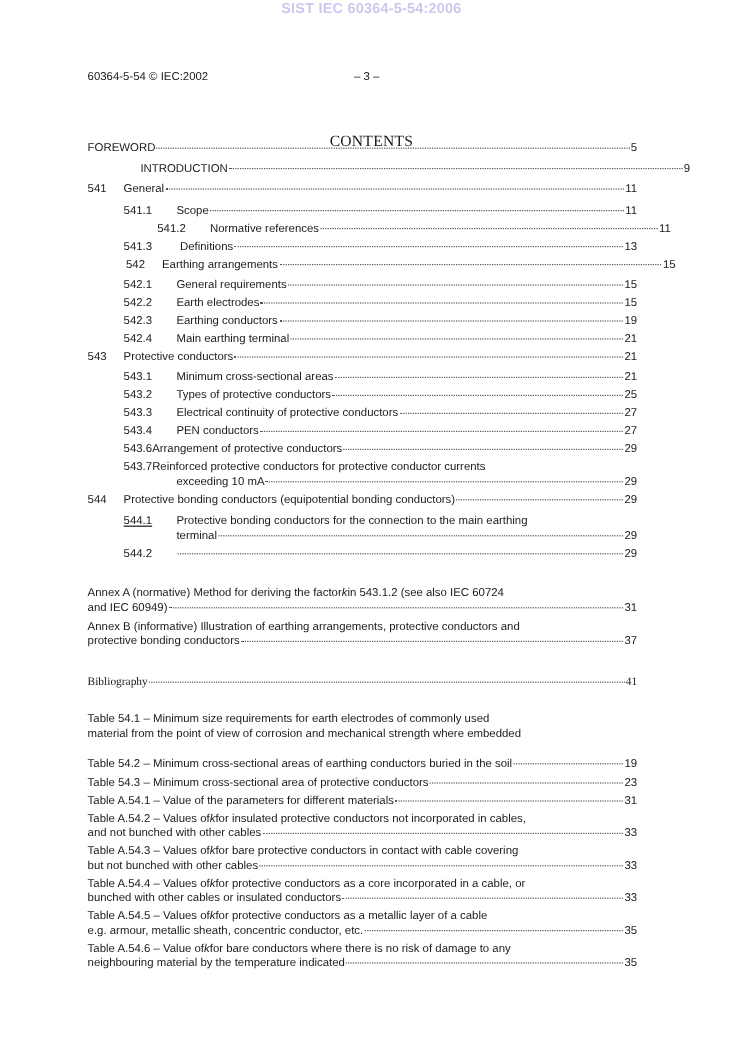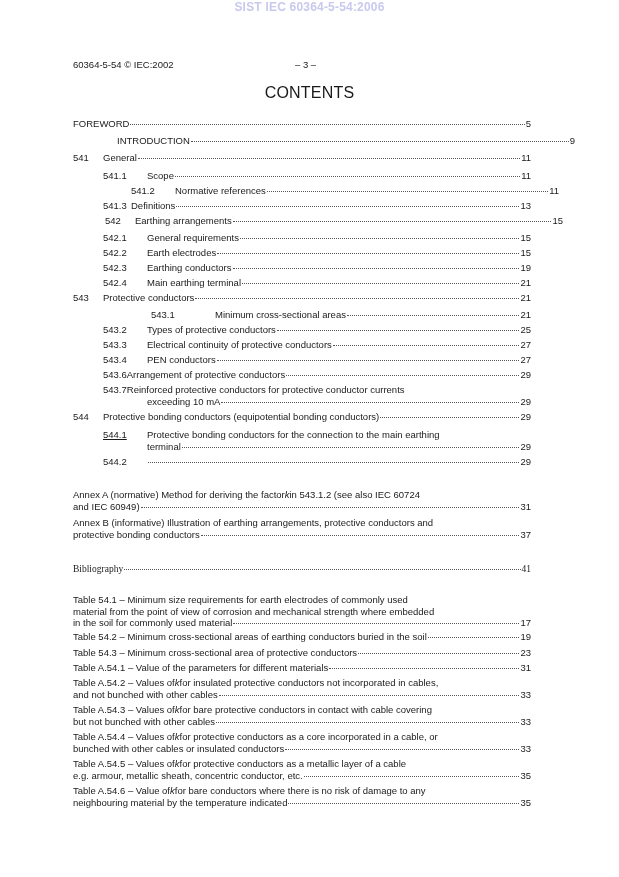--- a/index.html
+++ b/index.html
@@ -11,22 +11,22 @@
     position: absolute; top: 0; left: 0; width: 619px; text-align: center;
     font-size: 12px; font-weight: bold; color: #c9c9ee; letter-spacing: 0.2px;
     line-height: 14px;
   }
   .header {
     position: absolute; top: 59px; left: 73px; width: 473px; font-size: 9.5px;
   }
   .header .left { position: absolute; left: 0; top: 0; }
   .header .center { position: absolute; left: 222px; top: 0; }
   .title {
-    position: absolute; top: 84px; left: 0; width: 619px; text-align: center;
-    font-size: 16px; letter-spacing: 0.2px;
+    position: absolute; top: 110px; left: 0; width: 619px; text-align: center;
+    font-size: 13px; letter-spacing: 0.2px; font-family: Liberation Serif, serif;
   }
   .toc { position: absolute; left: 73px; width: 458px; font-size: 9.5px; }
   .entry { position: absolute; left: 0; width: 458px; line-height: 11.5px; }
   .row { display: flex; align-items: baseline; white-space: nowrap; }
   .num { flex: 0 0 auto; }
   .lbl { flex: 0 0 auto; }
   .dots {
     flex: 1 1 auto; overflow: hidden; margin: 0 1px;
     border-bottom: 1px dotted #555; height: 0; position: relative; top: -2px;
   }
@@ -86,21 +86,21 @@
     <div class="row">
         <span class="num" style="width:44px;">541.2</span>
         <span class="lbl">Normative references</span>
         <span class="dots"></span>
         <span class="pg">11</span>
       </div>
   </div>
 
   <div class="entry" style="top:200px; left:30px; width:428px;">
     <div class="row">
-        <span class="num" style="width:28px;">541.3</span>
+        <span class="num" style="width:47px;">541.3</span>
         <span class="lbl">Definitions</span>
         <span class="dots"></span>
         <span class="pg">13</span>
       </div>
   </div>
 
   <div class="entry" style="top:215px;padding-left:32px;">
     <div class="row">
         <span class="num" style="width:30px;">542</span>
         <span class="lbl">Earthing arrangements</span>
@@ -149,21 +149,21 @@
     <div class="row">
         <span class="num" style="width:30px;">543</span>
         <span class="lbl">Protective conductors</span>
         <span class="dots"></span>
         <span class="pg">21</span>
       </div>
   </div>
 
   <div class="entry" style="top:309px; left:30px; width:428px;">
     <div class="row">
-        <span class="num" style="width:64px;margin-left:48px;">543.1</span>
+        <span class="num" style="width:44px;">543.1</span>
         <span class="lbl">Minimum cross-sectional areas</span>
         <span class="dots"></span>
         <span class="pg">21</span>
       </div>
   </div>
 
   <div class="entry" style="top:324px; left:30px; width:428px;">
     <div class="row">
         <span class="num" style="width:44px;">543.2</span>
         <span class="lbl">Types of protective conductors</span>
@@ -272,25 +272,20 @@
       </div>
   </div>
 
   <div class="entry" style="top:594px;">
     <div class="row">
         <span class="lbl">Table 54.1 – Minimum size requirements for earth electrodes of commonly used</span>
       </div>
     <div class="row">
         <span class="lbl">material from the point of view of corrosion and mechanical strength where embedded</span>
       </div>
-    <div class="row">
-        <span class="lbl">in the soil for commonly used material</span>
-        <span class="dots"></span>
-        <span class="pg">17</span>
-      </div>
   </div>
 
   <div class="entry" style="top:631px;">
     <div class="row">
         <span class="lbl">Table 54.2 – Minimum cross-sectional areas of earthing conductors buried in the soil</span>
         <span class="dots"></span>
         <span class="pg">19</span>
       </div>
   </div>
 

